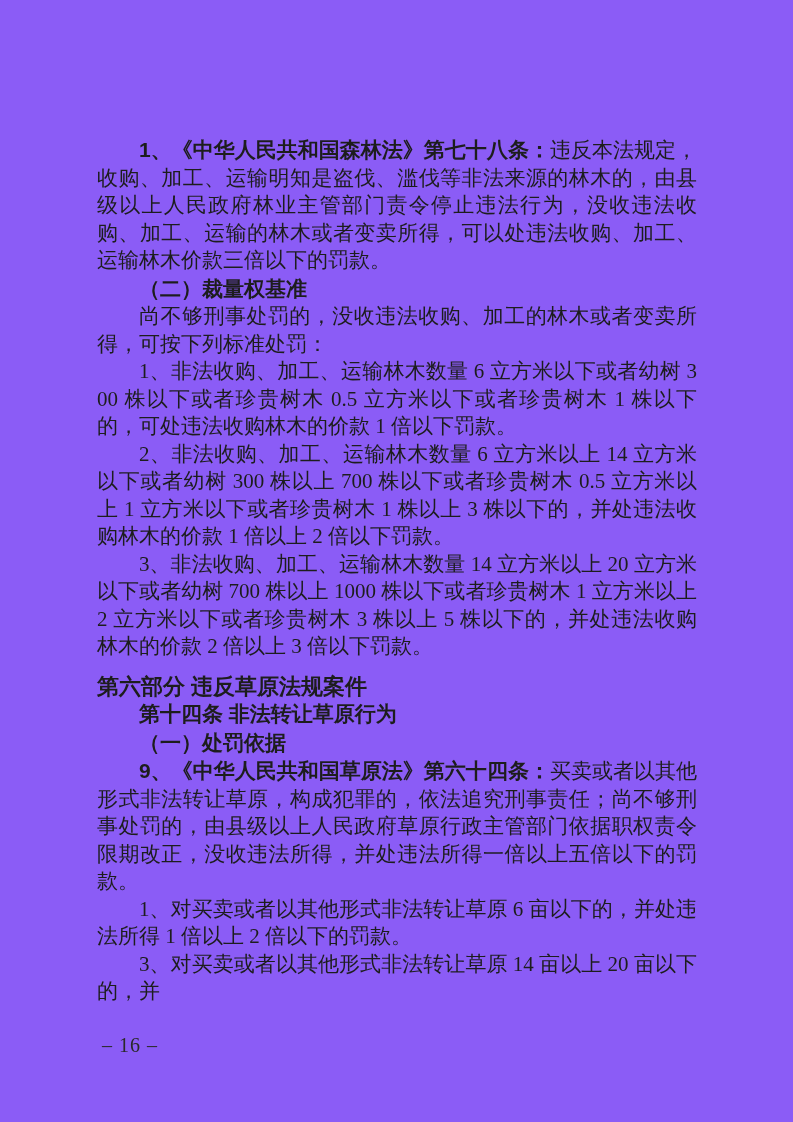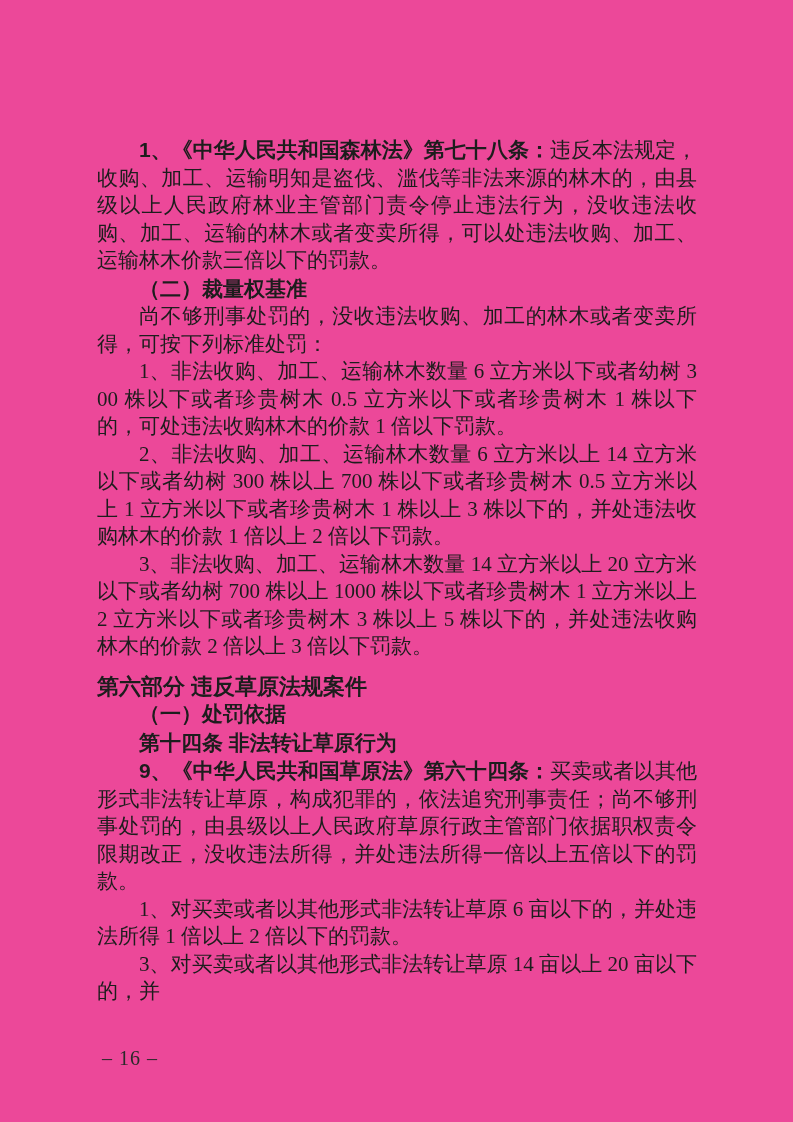--- a/index.html
+++ b/index.html
@@ -1,20 +1,20 @@
 <!DOCTYPE html>
 <html lang="zh"><head>
 <meta charset="utf-8">
 <style>
   html, body { margin: 0; padding: 0; background: #ffffff; }
   .page {
     position: relative;
     width: 793px;
     height: 1122px;
-    background: #ec4899;
+    background: #8b5cf6;
     color: #1d1d1d;
     font-family: "Liberation Serif", serif;
     overflow: hidden;
   }
   .content {
     position: absolute;
     left: 97px;
     top: 136px;
     width: 600px;
   }
@@ -37,21 +37,20 @@
     font-size: 22px;
   }
   .footer {
     position: absolute;
     left: 102px;
     top: 1034px;
     font-size: 20px;
     letter-spacing: 1px;
     font-family: "Liberation Serif", serif;
     color: #2a2a2a;
-    margin-top: 13px;
   }
 </style>
 </head>
 <body>
 
 <div class="page">
   <div class="content">
 
     <p><span class="bold">1、《中华人民共和国森林法》第七十八条：</span><span>违反本法规定，收购、加工、运输明知是盗伐、滥伐等非法来源的林木的，由县级以上人民政府林业主管部门责令停止违法行为，没收违法收购、加工、运输的林木或者变卖所得，可以处违法收购、加工、运输林木价款三倍以下的罚款。</span></p>
 
@@ -60,23 +59,23 @@
     <p><span>尚不够刑事处罚的，没收违法收购、加工的林木或者变卖所得，可按下列标准处罚：</span></p>
 
     <p><span>1、非法收购、加工、运输林木数量 6 立方米以下或者幼树 300 株以下或者珍贵树木 0.5 立方米以下或者珍贵树木 1 株以下的，可处违法收购林木的价款 1 倍以下罚款。</span></p>
 
     <p><span>2、非法收购、加工、运输林木数量 6 立方米以上 14 立方米以下或者幼树 300 株以上 700 株以下或者珍贵树木 0.5 立方米以上 1 立方米以下或者珍贵树木 1 株以上 3 株以下的，并处违法收购林木的价款 1 倍以上 2 倍以下罚款。</span></p>
 
     <p><span>3、非法收购、加工、运输林木数量 14 立方米以上 20 立方米以下或者幼树 700 株以上 1000 株以下或者珍贵树木 1 立方米以上 2 立方米以下或者珍贵树木 3 株以上 5 株以下的，并处违法收购林木的价款 2 倍以上 3 倍以下罚款。</span></p>
 
     <p class="center-head"><span class="bold">第六部分 违反草原法规案件</span></p>
 
+    <p><span class="bold">第十四条 非法转让草原行为</span></p>
+
     <p><span class="bold">（一）处罚依据</span></p>
-
-    <p><span class="bold">第十四条 非法转让草原行为</span></p>
 
     <p><span class="bold">9、《中华人民共和国草原法》第六十四条：</span><span>买卖或者以其他形式非法转让草原，构成犯罪的，依法追究刑事责任；尚不够刑事处罚的，由县级以上人民政府草原行政主管部门依据职权责令限期改正，没收违法所得，并处违法所得一倍以上五倍以下的罚款。</span></p>
 
 
     <p><span>1、对买卖或者以其他形式非法转让草原 6 亩以下的，并处违法所得 1 倍以上 2 倍以下的罚款。</span></p>
 
 
     <p><span>3、对买卖或者以其他形式非法转让草原 14 亩以上 20 亩以下的，并</span></p>
 
   </div>

